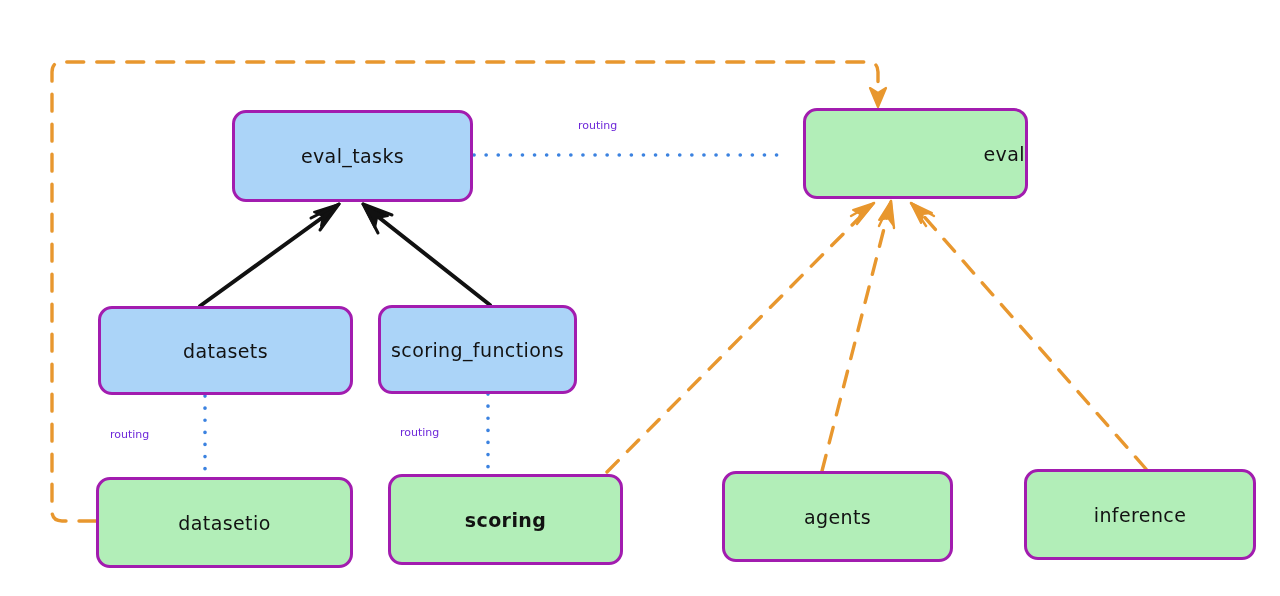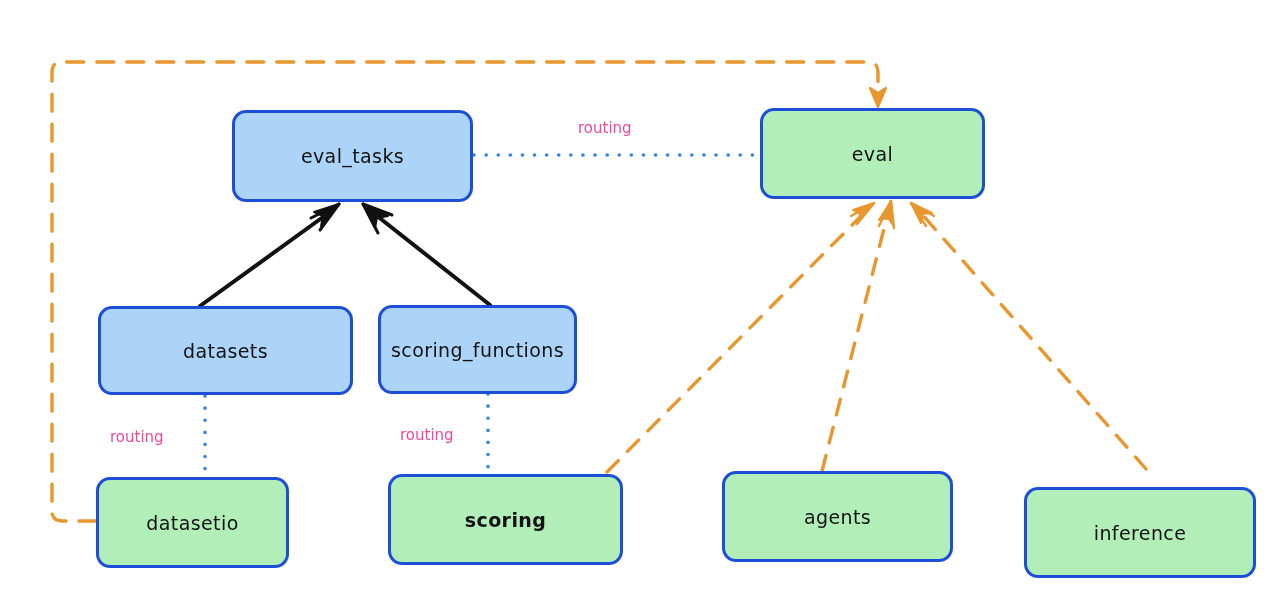--- a/index.html
+++ b/index.html
@@ -20,43 +20,43 @@
   #edges {
     position: absolute;
     left: 0;
     top: 0;
     width: 1280px;
     height: 596px;
   }
   .node {
     position: absolute;
     box-sizing: border-box;
-    border: 3px solid #1d4ed8;
+    border: 3px solid #a21caf;
     border-radius: 14px;
     display: flex;
     align-items: center;
     justify-content: center;
     z-index: 3;
   }
   .node-label {
     font-family: "DejaVu Sans", sans-serif;
     font-size: 19px;
     letter-spacing: 0.4px;
     color: #121212;
     white-space: nowrap;
     user-select: none;
   }
   .node.blue { background: #abd4f8; }
   .node.green { background: #b2eeb8; }
 
   .edge-label {
     position: absolute;
     font-family: "DejaVu Sans", sans-serif;
-    font-size: 15px;
-    color: #ec4899;
+    font-size: 11px;
+    color: #6d28d9;
     white-space: nowrap;
     z-index: 4;
     user-select: none;
   }
 </style>
 </head>
 <body>
 
 <div id="canvas">
 
@@ -112,45 +112,45 @@
 
     <g>
       <path d="M 488 394 L 488 475" fill="none" stroke="#3b82e0" stroke-width="3.6" stroke-linecap="round" stroke-dasharray="0.1 12"></path>
     </g>
   </svg>
 
   <div class="node blue" style="left:232px; top:110px; width:241px; height:92px;">
     <span class="node-label">eval_tasks</span>
   </div>
 
-  <div class="node green" style="left:760px; top:108px; width:225px; height:91px;">
+  <div class="node green" style="left:803px; top:108px; width:225px; height:91px;justify-content:flex-end;">
     <span class="node-label">eval</span>
   </div>
 
   <div class="node blue" style="left:98px; top:306px; width:255px; height:89px;">
     <span class="node-label">datasets</span>
   </div>
 
   <div class="node blue" style="left:378px; top:305px; width:199px; height:89px;">
     <span class="node-label">scoring_functions</span>
   </div>
 
-  <div class="node green" style="left:96px; top:477px; width:193px; height:91px;">
+  <div class="node green" style="left:96px; top:477px; width:257px; height:91px;">
     <span class="node-label">datasetio</span>
   </div>
 
   <div class="node green" style="left:388px; top:474px; width:235px; height:91px;font-weight:bold;">
     <span class="node-label">scoring</span>
   </div>
 
   <div class="node green" style="left:710px; top:471px; width:231px; height:91px;margin-left:12px;">
     <span class="node-label">agents</span>
   </div>
 
-  <div class="node green" style="left:1024px; top:487px; width:232px; height:91px;">
+  <div class="node green" style="left:1024px; top:469px; width:232px; height:91px;">
     <span class="node-label">inference</span>
   </div>
 
   <div class="edge-label" style="left:578px; top:119px;">routing</div>
 
   <div class="edge-label" style="left:110px; top:428px;">routing</div>
 
   <div class="edge-label" style="left:400px; top:426px;">routing</div>
 
 </div>

